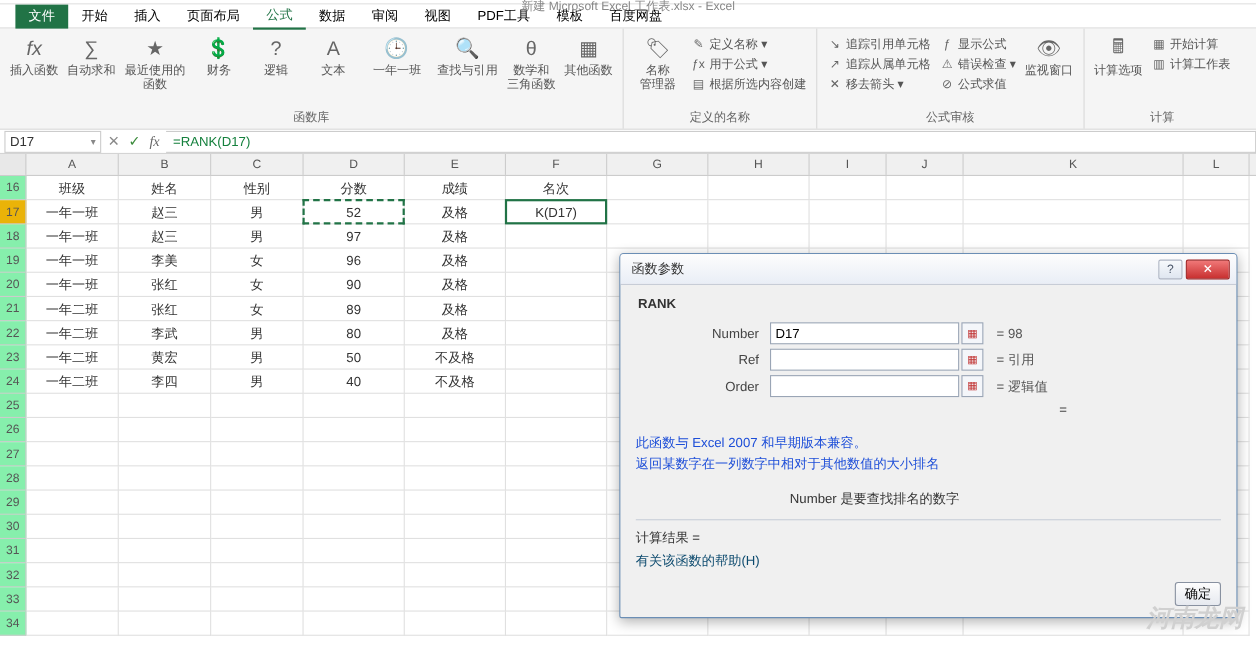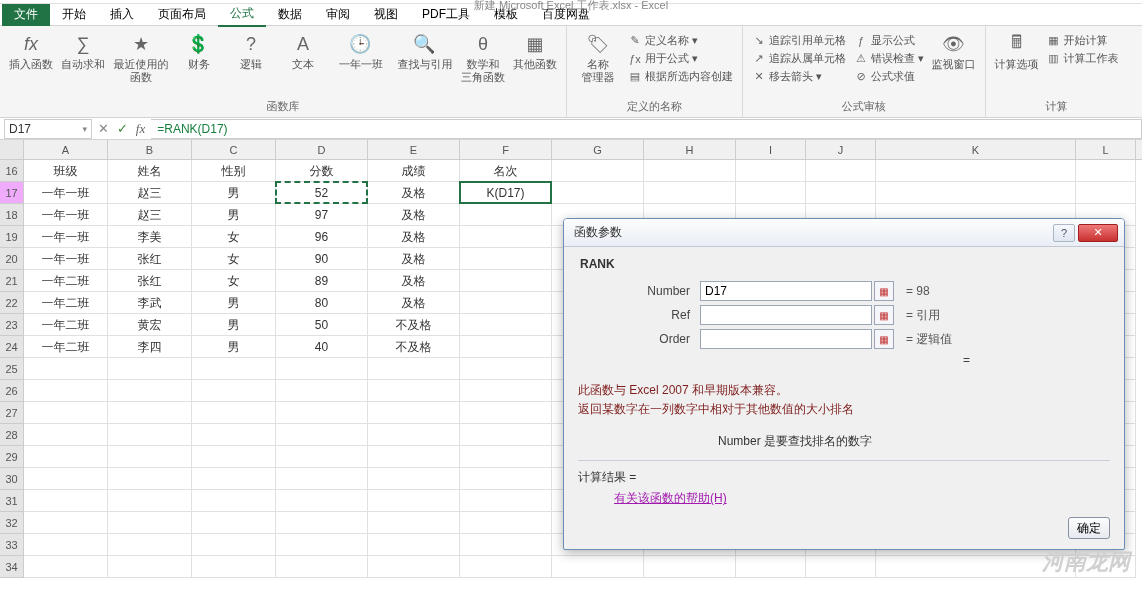--- a/index.html
+++ b/index.html
@@ -5,21 +5,21 @@
 * { box-sizing: border-box; margin: 0; padding: 0; font-family: "Microsoft YaHei", "Segoe UI", Arial, sans-serif; }
 body { width: 1142px; height: 589px; background: #fff; overflow: hidden; position: relative; font-size: 12px; color: #444; }
 
 
 .titlebar { height: 4px; background: #fff; border-bottom: 1px solid #e0e0e0; position:relative;}
 .titlebar .title { position: absolute; left: 50%; transform: translateX(-50%); top: -2px; color: #888; font-size: 11px; white-space:nowrap;}
 
 
 .tabs { display: flex; align-items: center; height: 22px; background: #fff; border-bottom: 1px solid #d4d4d4; padding-left: 2px; }
 .tab { padding: 3px 12px; font-size: 12px; color: #000000; cursor: pointer; }
-.tab.file { background: #217346; color: #fff; }
+.tab.file { background: #217346; color: #fff; margin-left: 12px; }
 .tab.active { color: #217346; border-bottom: 2px solid #217346; font-weight: 500; }
 
 
 .ribbon { height: 92px; background: #f5f5f5; border-bottom: 1px solid #d4d4d4; display: flex; }
 .ribbon-group { border-right: 1px solid #d9d9d9; padding: 4px 6px 0 6px; display: flex; flex-direction: column; justify-content: space-between; }
 .ribbon-group-body { display: flex; gap: 2px; flex: 1; align-items:flex-start;}
 .ribbon-group-label { text-align: center; font-size: 11px; color: #666; padding: 2px 0 3px; }
 .rbtn { display: flex; flex-direction: column; align-items: center; justify-content: flex-start; width: 50px; padding: 2px 1px; cursor: pointer; border-radius: 2px; }
 .rbtn .ricon { width: 24px; height: 24px; display: flex; align-items: center; justify-content: center; font-size: 18px; color: #666; margin-bottom: 2px; }
 .rbtn .rlabel { font-size: 11px; color: #555; text-align: center; line-height: 1.15; }
@@ -37,51 +37,51 @@
 .fbar-btns span { cursor:pointer; font-size:13px;}
 .fbar-fx { font-style:italic; font-family:"Times New Roman",serif; color:#666; cursor:pointer; font-size:13px;}
 .fbar-input { flex:1; height:20px; border:1px solid #ccc; border-left:none; padding:0 6px; display:flex; align-items:center; font-family:Consolas,monospace; font-size:12px; color:#15803d;}
 
 
 .grid-area { position:relative; height: 449px; overflow:hidden; background:#fff;}
 .col-headers { display:flex; height:20px; border-bottom:1px solid #ccc; background:#f0f0f0;}
 .col-headers .corner { width:24px; border-right:1px solid #ccc; background:#e8e8e8;}
 .col-headers .ch { border-right:1px solid #ccc; text-align:center; font-size:11px; color:#555; line-height:20px; }
 .row { display:flex; height:22px; }
-.row .rh { width:24px; background:#e5e5e5; border-right:1px solid #ccc; border-bottom:1px solid #ccc; text-align:center; font-size:11px; color:#555; line-height:22px;}
-.row .rh.active { background:#f0abfc; }
+.row .rh { width:24px; background:#86efac; border-right:1px solid #ccc; border-bottom:1px solid #ccc; text-align:center; font-size:11px; color:#555; line-height:22px;}
+.row .rh.active { background:#eab308; }
 .row .cell { border-right:1px solid #e0e0e0; border-bottom:1px solid #e0e0e0; text-align:center; font-size:12px; color:#333; line-height:22px; overflow:hidden; white-space:nowrap;}
 
 
 .cw-A{width:84px;} .cw-B{width:84px;} .cw-C{width:84px;} .cw-D{width:92px;} .cw-E{width:92px;} .cw-F{width:92px;}
 .cw-G{width:92px;} .cw-H{width:92px;} .cw-I{width:70px;} .cw-J{width:70px;} .cw-K{width:200px;} .cw-L{width:60px;}
 
 
 .dashed-sel { position:absolute; border:2px dashed #217346; pointer-events:none; }
 
 .active-cell-border { position:absolute; border:2px solid #217346; pointer-events:none; }
 
 
-.dialog { position:absolute; left:563px; top:218px; width:562px; height:332px; background:#f0f0f0; border:1px solid #6b8eb5; box-shadow:0 3px 12px rgba(0,0,0,.3); border-radius:4px 4px 2px 2px; }
+.dialog { position:absolute; left:563px; top:230px; width:562px; height:332px; background:#f0f0f0; border:1px solid #6b8eb5; box-shadow:0 3px 12px rgba(0,0,0,.3); border-radius:4px 4px 2px 2px; }
 .dlg-title { height:28px; background:linear-gradient(#fdfdfd,#e9eef6); display:flex; align-items:center; padding:0 6px 0 10px; font-size:12px; color:#333; border-bottom:1px solid #c3c8d3; border-radius:3px 3px 0 0;}
 .dlg-title .spacer{flex:1;}
 .dlg-title .winbtn { width:22px; height:18px; display:flex; align-items:center; justify-content:center; margin-left:3px; border:1px solid #aeb5c3; border-radius:2px; background:linear-gradient(#f7f9fc,#dfe6f0); font-size:11px; cursor:pointer; color:#4a5568;}
 .dlg-title .winbtn.close { background:linear-gradient(#f07878,#c83030); color:#fff; border-color:#a02020; width:40px;}
 .dlg-body { padding:8px 14px 10px 14px; font-size:12px; position:relative; height:calc(100% - 28px);}
 .dlg-func { font-weight:bold; color:#333; margin:2px 0 10px 2px;}
 .arg-row { display:flex; align-items:center; margin:4px 0; }
 .arg-row .alabel { width:122px; text-align:right; padding-right:10px; }
 .arg-row input { width:172px; height:20px; border:1px solid #9aa5b5; padding:0 4px; font-size:12px; background:#fff;}
 .arg-row .refbtn { width:20px; height:20px; margin-left:2px; border:1px solid #9aa5b5; background:#f4f6fa; display:flex; align-items:center; justify-content:center; cursor:pointer; font-size:10px; color:#c03030;}
 .arg-row .aval { margin-left:12px; color:#555;text-align:center;}
-.dlg-desc { margin-top:14px; color:#7f1d1d; line-height:1.6;}
+.dlg-desc { margin-top:14px; color:#1d4ed8; line-height:1.6;}
 .dlg-hint { margin-top:14px; padding-left:140px; color:#333;}
 .dlg-sep { border-top:1px solid #c9cfd9; margin:10px 0 8px;}
 .dlg-result { color:#333; margin-bottom:4px;}
-.dlg-help { color:#a21caf; text-decoration:underline; cursor:pointer;margin-left:36px;}
+.dlg-help { color:#0c4a6e; cursor:pointer;}
 .dlg-foot { position:absolute; right:14px; bottom:10px; }
 .dlg-foot button { width:42px; height:22px; border:1px solid #8891a0; background:linear-gradient(#fdfdfd,#e6e9ef); border-radius:3px; font-size:12px; cursor:pointer;}
 
 
 .watermark { position:absolute; right:12px; bottom:12px; font-size:22px; color:#d0d0d0; font-weight:600; font-style:italic; pointer-events:none;}
 </style>
 </head>
 <body>
 
 <div class="titlebar">

